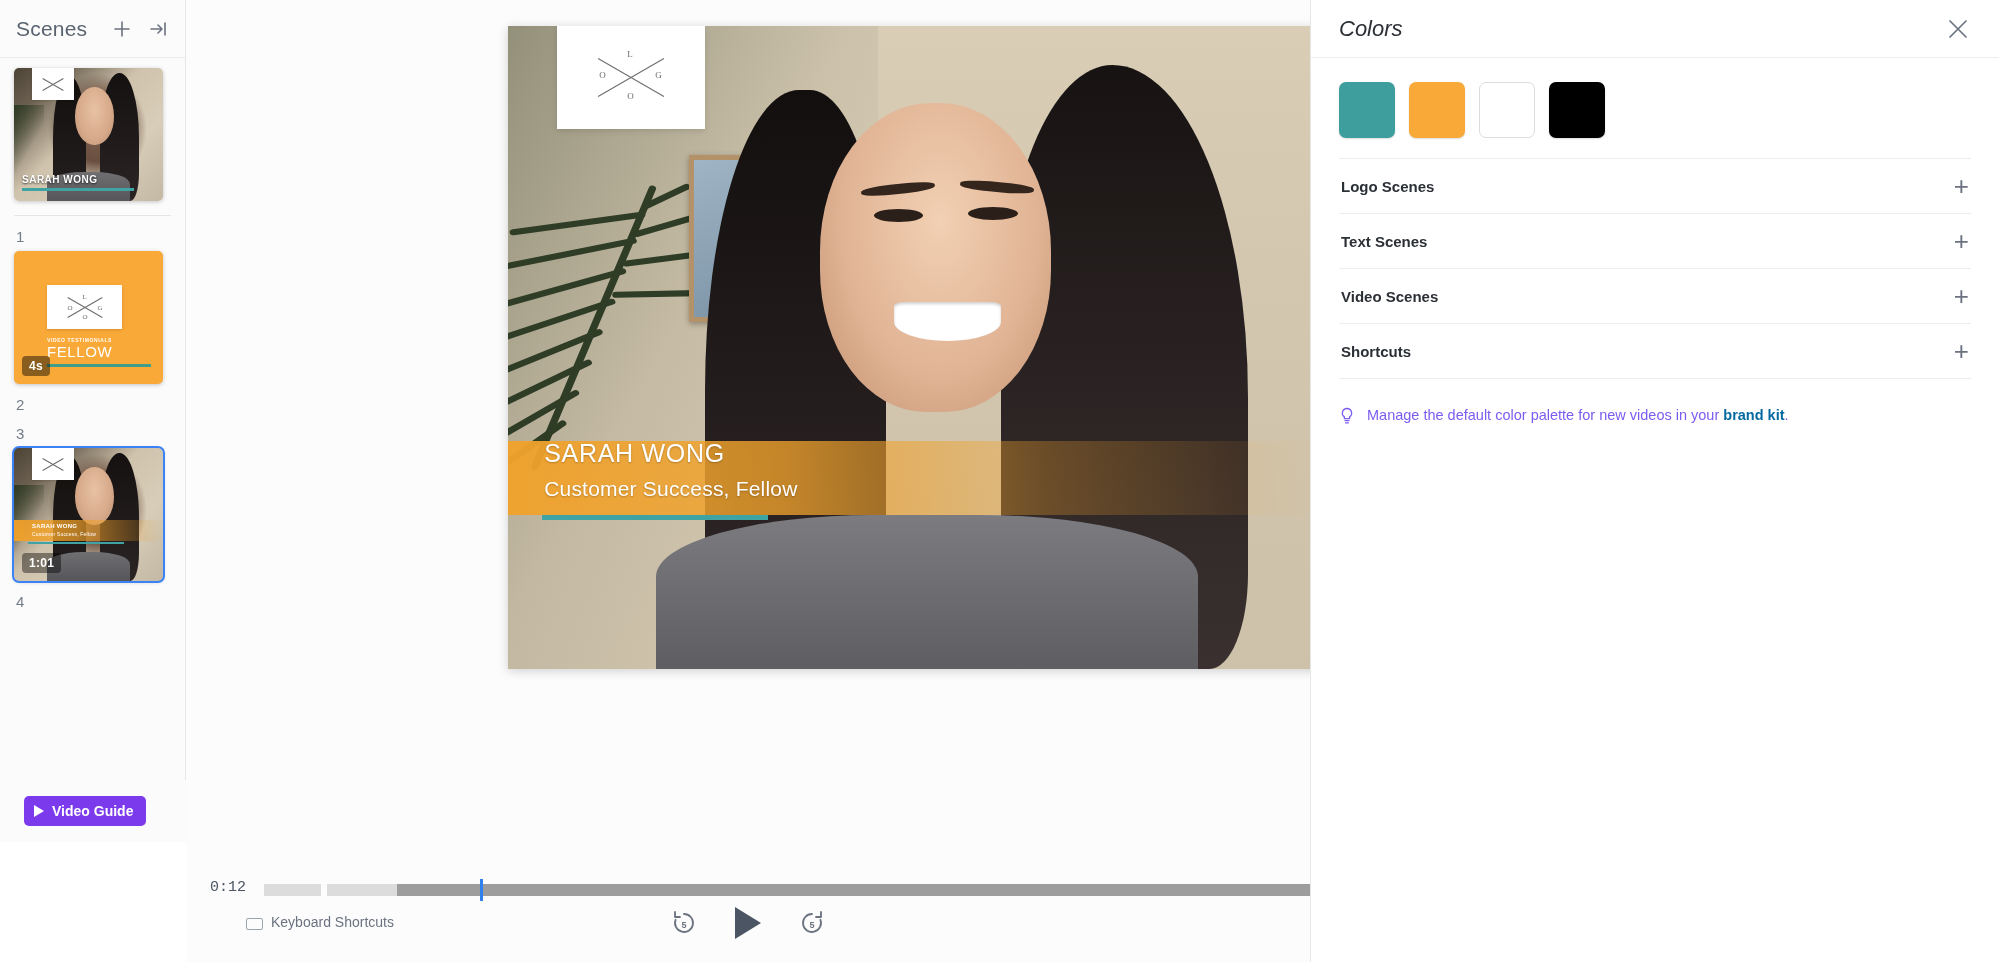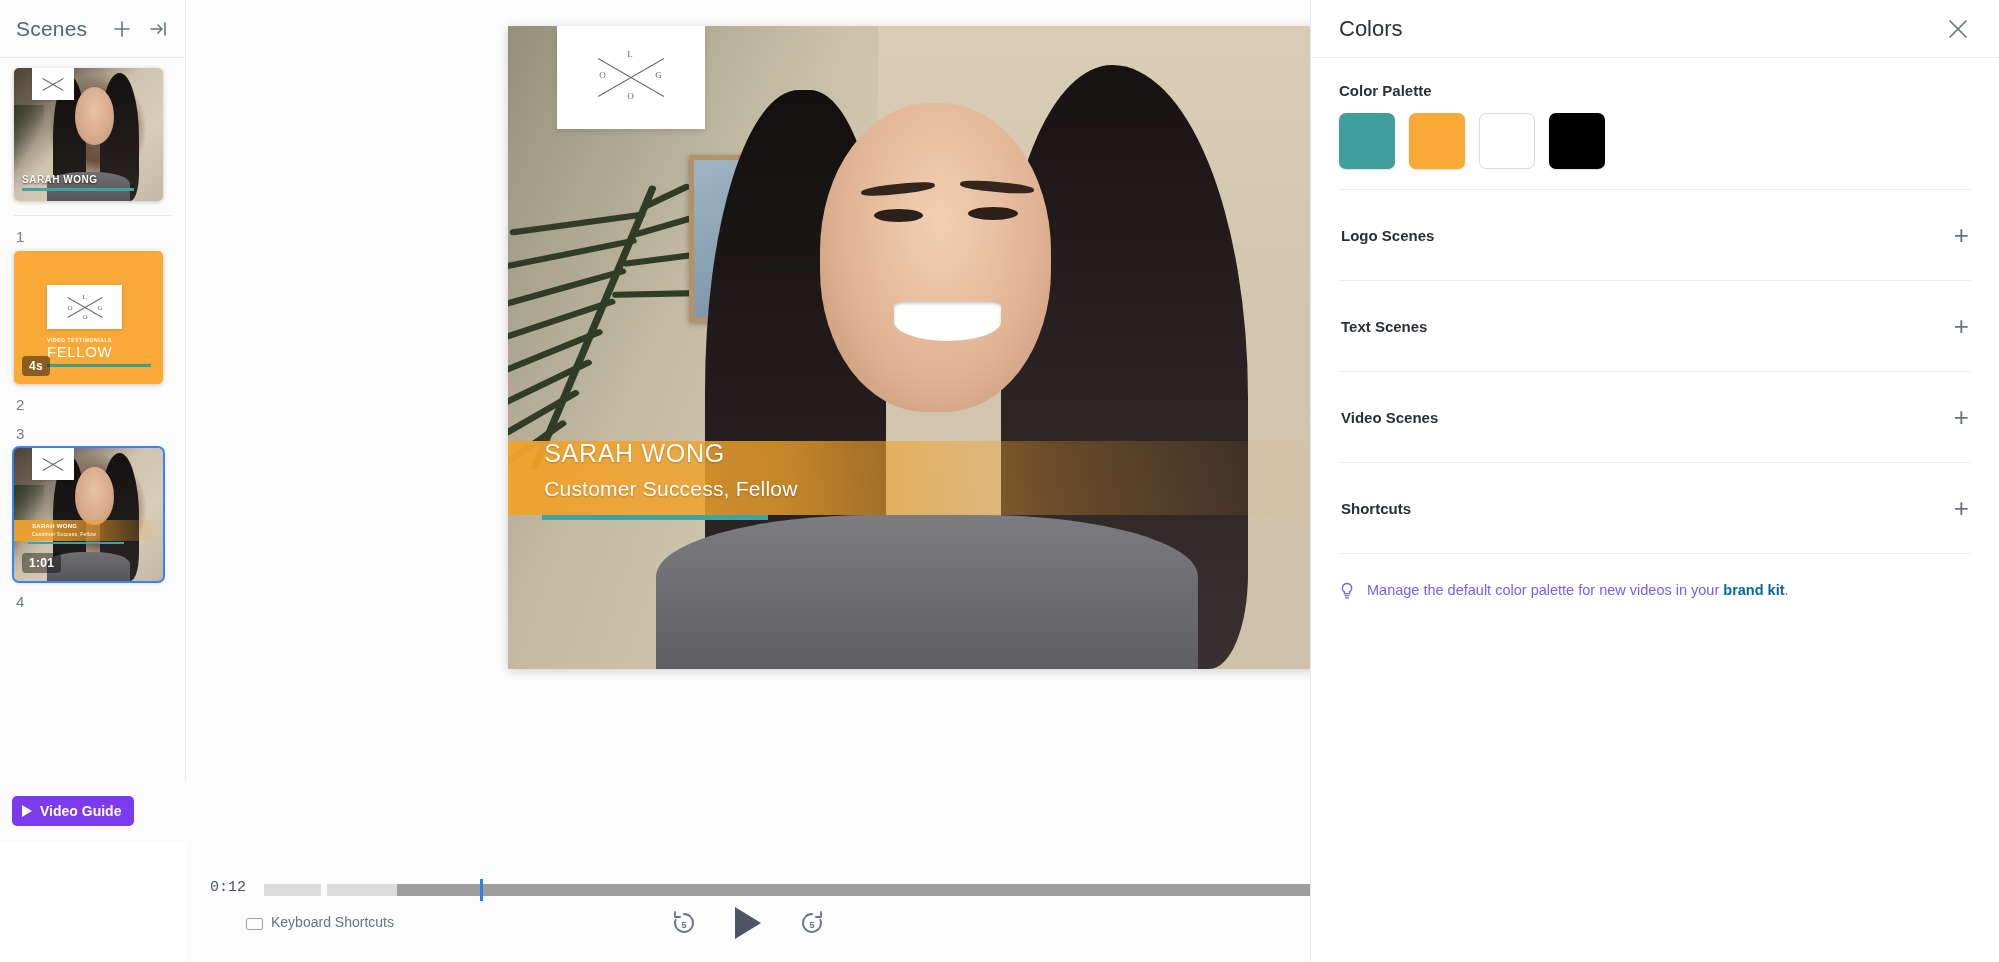--- a/index.html
+++ b/index.html
@@ -150,21 +150,21 @@
     color: #fff; font-size: 5px; letter-spacing: .2px;
   }
   .s3-rule {
     position: absolute; left: 14px; bottom: 37px; width: 96px; height: 2px;
     background: #3fa3a3;
   }
   .thumb-dur.light { background: rgba(0,0,0,.42); }
 
   .sidebar-footer {
     position: absolute; left: 0; bottom: 0; width: 186px; height: 62px;
-    display: flex; align-items: center; padding-left: 12px;
+    display: flex; align-items: center; padding-left: 24px;
     background: #fbfbfb;
   }
   .video-guide-btn {
     display: inline-flex; align-items: center; gap: 8px;
     background: #7c3aed; color: #fff;
     border: none; border-radius: 5px;
     padding: 7px 13px 7px 10px;
     font-size: 14px; font-weight: 700; cursor: pointer;
     font-family: "Liberation Sans", sans-serif;
   }
@@ -344,41 +344,42 @@
   
   .right-panel {
     width: 689px; height: 962px; flex: 0 0 689px;
     background:#fff; border-left: 1px solid #e6e6e6;
     position: relative;
   }
   .rp-head {
     height: 58px; display:flex; align-items:center;
     padding: 4px 28px; justify-content: space-between;
     border-bottom: 1px solid #ededed;
+    font-style: italic;
   }
   .rp-title { font-size: 22px; color: #2b2f36; font-weight: 400; }
   .rp-close { width: 26px; height: 26px; cursor:pointer; color:#6b7280; }
   .rp-body { padding: 24px 28px 0 28px; }
   .rp-section-label {
     font-size: 15px; font-weight: 700; color: #2b2f36; margin-bottom: 14px;
   }
   .swatches { display:flex; gap: 14px; }
   .swatch {
     width: 56px; height: 56px; border-radius: 7px; cursor:pointer;
     box-shadow: 0 1px 2px rgba(0,0,0,.14);
   }
   .swatch.bordered { border: 1px solid #dcdcdc; box-shadow:none; }
   .rp-desc {
     margin-top: 24px; font-size: 15px; color: #55606d; line-height: 1.48;
     max-width: 440px;
   }
   .rp-list { margin-top: 20px; }
   .rp-row {
     display:flex; align-items:center; justify-content:space-between;
-    padding: 32px 2px; border-top: 1px solid #ededed;
+    padding: 14px 2px; border-top: 1px solid #ededed;
     cursor: pointer;
   }
   .rp-row:last-child { border-bottom: 1px solid #ededed; }
   .rp-row-label { font-size: 15px; font-weight: 700; color: #2b2f36; }
   .rp-plus { font-size: 26px; color: #6b7280; line-height: 1; font-weight: 300; }
   .rp-hint {
     margin-top: 26px; display:flex; gap: 12px; align-items:flex-start;
   }
   .bulb { flex: 0 0 auto; margin-top: 2px; color: #7c5cf0; }
   .rp-hint-text { font-size: 14.5px; color: #7c5cf0; line-height: 1.5; max-width: 440px; }
@@ -587,21 +588,20 @@
     <div class="rp-head">
       <div class="rp-title">Colors</div>
       <div class="rp-close">
         <svg width="26" height="26" viewBox="0 0 26 26">
             <path d="M5 5l16 16M21 5L5 21" stroke="#6b7280" stroke-width="1.7" stroke-linecap="round"></path>
           </svg>
       </div>
     </div>
 
     <div class="rp-body">
-      <div class="rp-section-label">Color Palette</div>
 
       <div class="swatches">
         <div class="swatch" style="background:#3e9d9d"></div>
         <div class="swatch" style="background:#f9a937"></div>
         <div class="swatch bordered" style="background:#ffffff"></div>
         <div class="swatch" style="background:#000000"></div>
       </div>
 
 
       <div class="rp-list">

